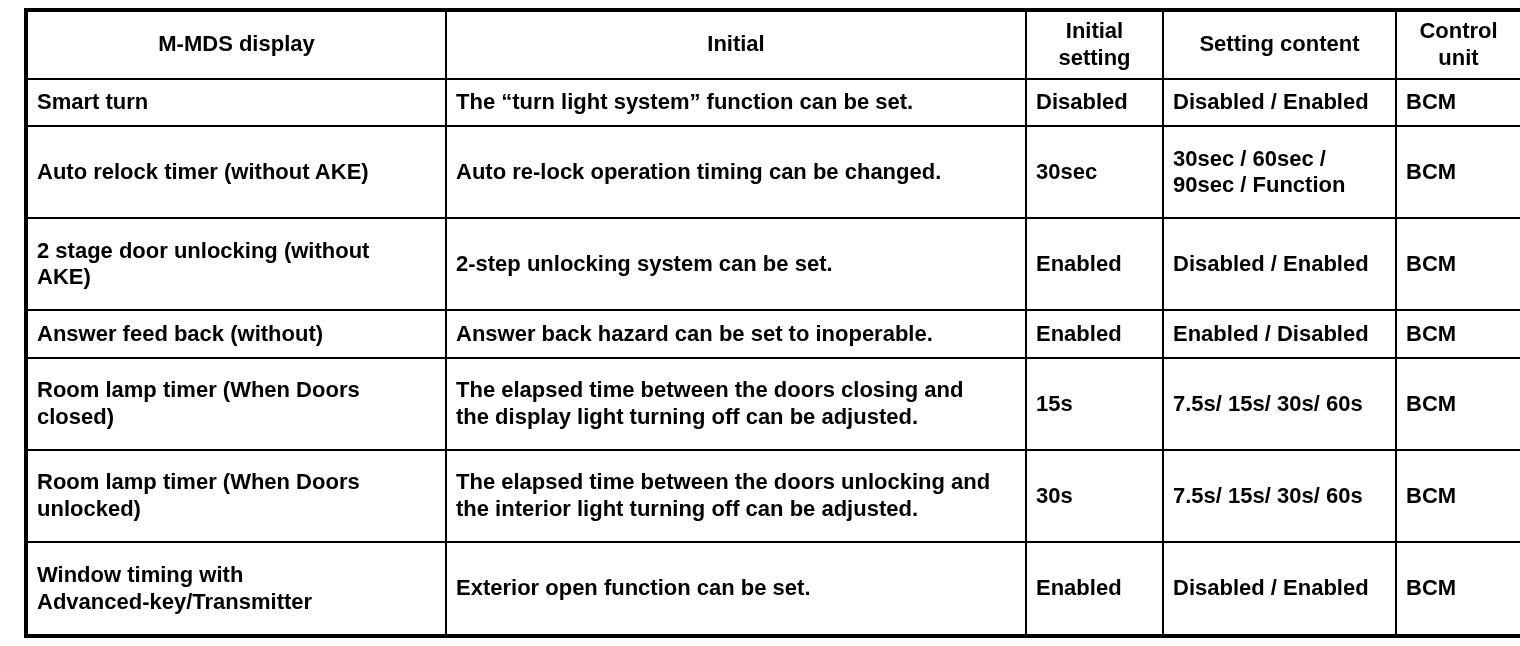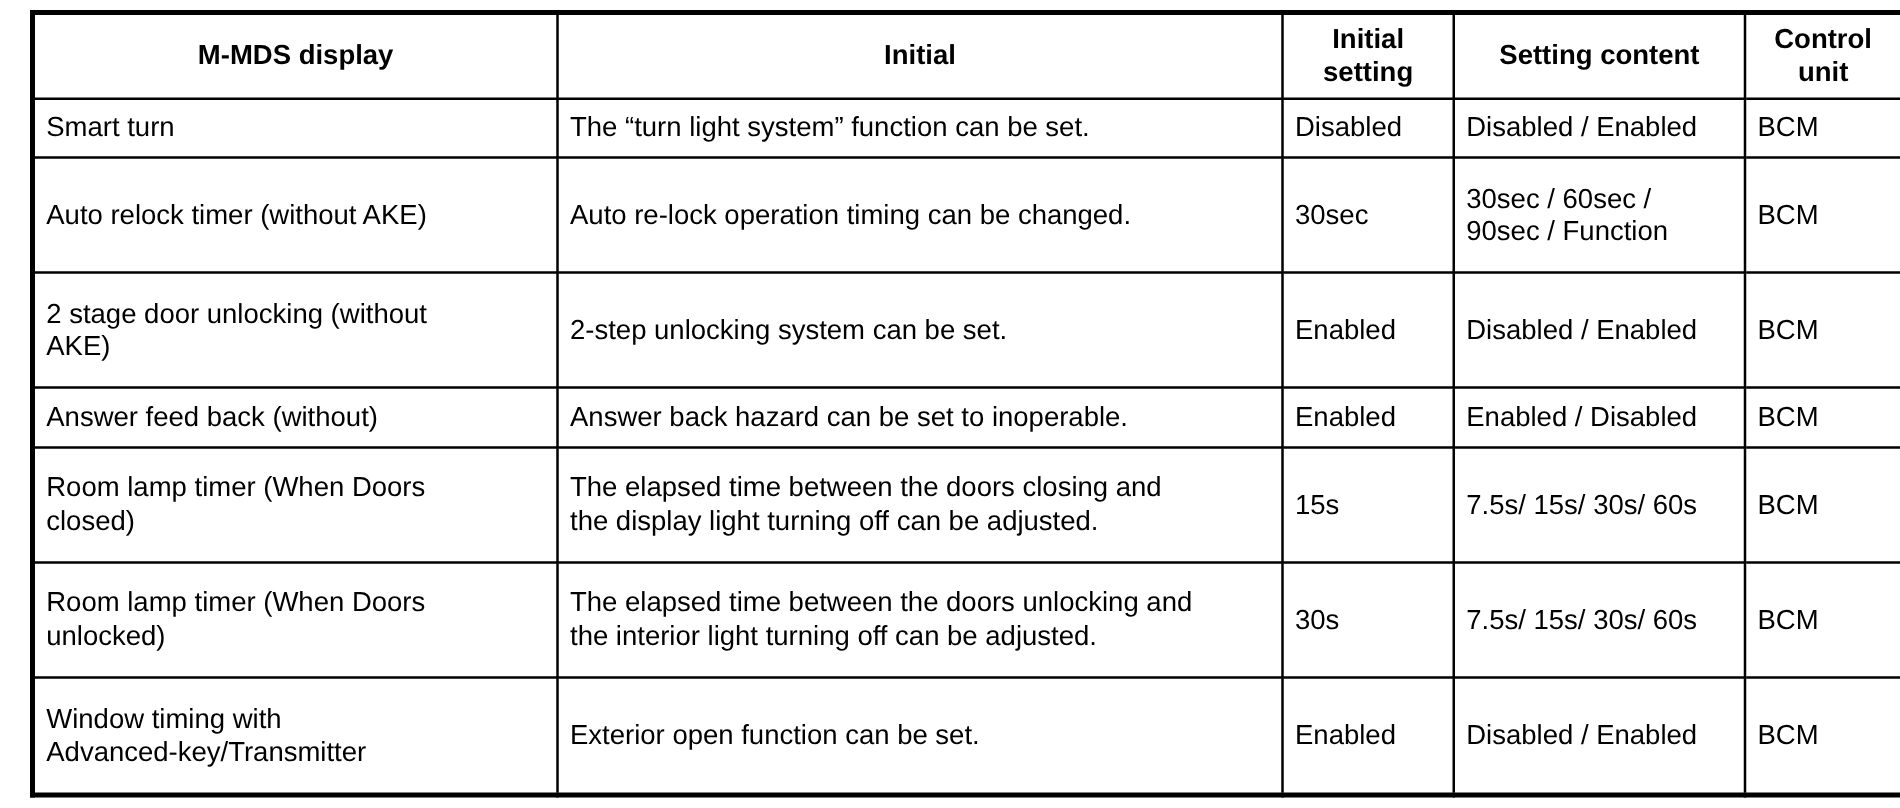--- a/index.html
+++ b/index.html
@@ -30,21 +30,21 @@
     margin-left: 16px;
   }
   table.spec-table td,
   table.spec-table th {
     border: 2px solid #000;
     padding: 0 9px;
     font-size: 22px;
     line-height: 1.22;
     vertical-align: middle;
     text-align: left;
-    font-weight: normal;
+    font-weight: bold;
   }
   table.spec-table thead th {
     font-weight: bold;
     text-align: center;
     padding: 6px 8px;
   }
   
   col.c-display  { width: 420px; }
   col.c-function { width: 580px; }
   col.c-initial  { width: 137px; }

